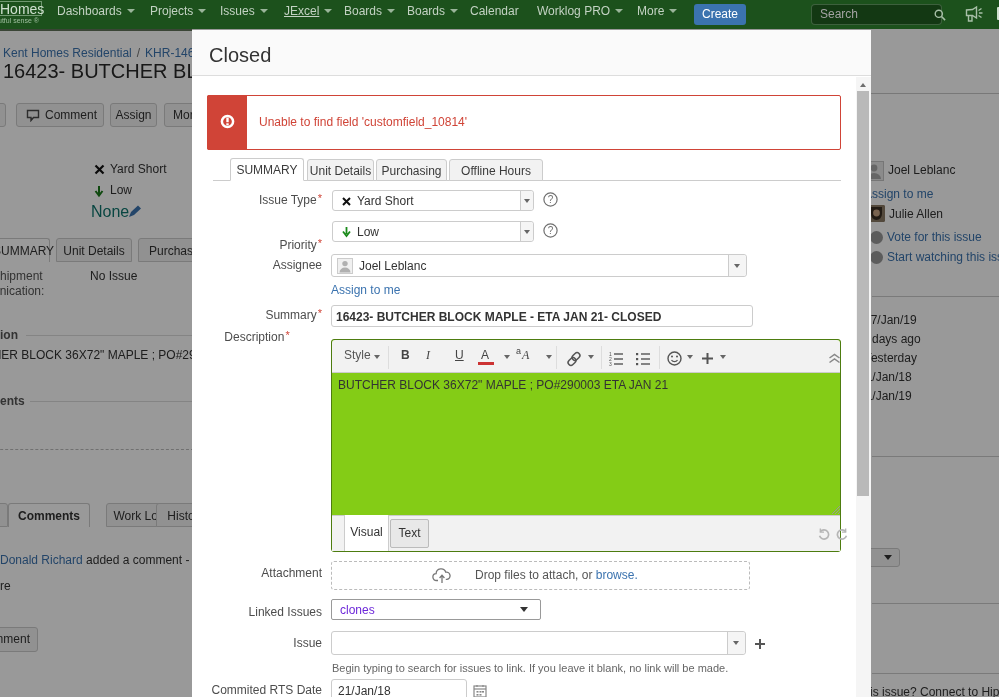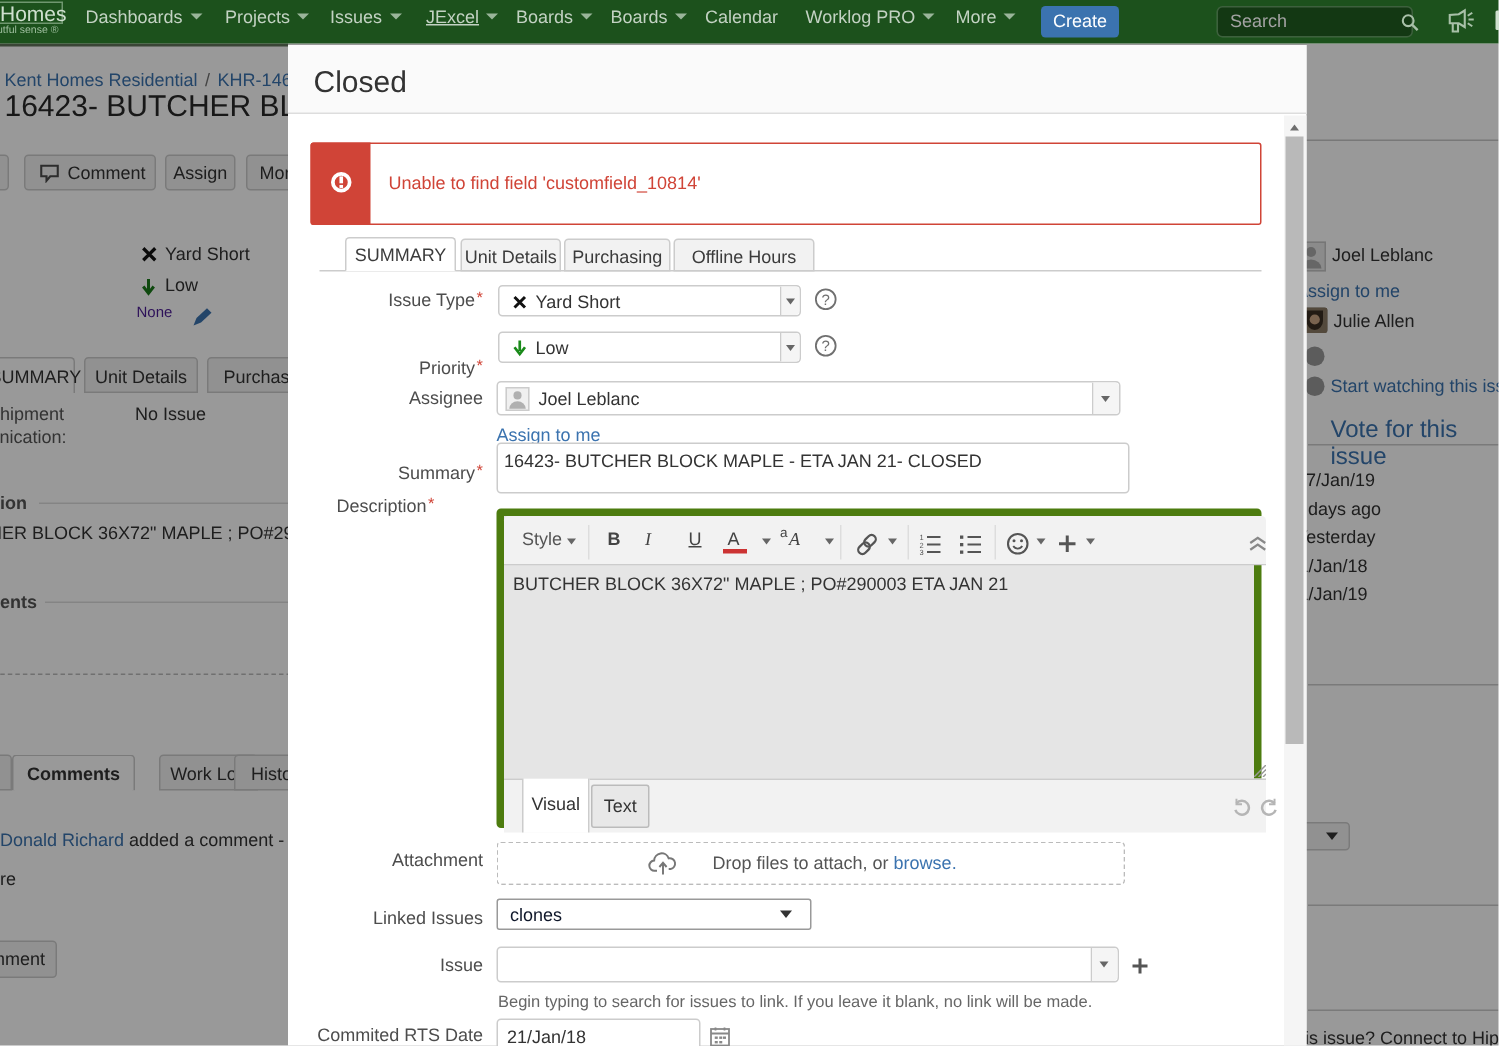--- a/index.html
+++ b/index.html
@@ -45,21 +45,21 @@
   <div class="abs" style="left:164px;top:74px;width:60px;height:24px;background:#f2f2f2;border:1px solid #ccc;border-radius:3px;font-size:12px;color:#333;line-height:22px;padding-left:8px;">More</div>
 
   <svg class="abs" style="left:94px;top:135px;" width="11" height="11" viewBox="0 0 11 11">
       <path d="M1.5 1.5 L9.5 9.5 M9.5 1.5 L1.5 9.5" stroke="#111" stroke-width="2.2"></path>
     </svg>
   <div class="abs" style="left:110px;top:133px;font-size:12px;color:#333;">Yard Short</div>
   <svg class="abs" style="left:94px;top:156px;" width="10" height="13" viewBox="0 0 10 13">
       <path d="M5 1 L5 9 M1.5 6 L5 10.5 L8.5 6" fill="none" stroke="#1a7a1a" stroke-width="2"></path>
     </svg>
   <div class="abs" style="left:110px;top:154px;font-size:12px;color:#333;">Low</div>
-  <div class="abs" style="left:91px;top:174px;font-size:10px;color:#4c1d95;">None</div>
+  <div class="abs" style="left:91px;top:174px;font-size:16px;color:#0f766e;">None</div>
   <svg class="abs" style="left:128px;top:176px;" width="14" height="13" viewBox="0 0 14 13">
       <path d="M1 12 L3 7 L10 0.5 L13 3.5 L6 10 Z" fill="#3b73af"></path>
     </svg>
 
   <div class="abs" style="left:-18px;top:209px;width:68px;height:24px;background:#fff;border:1px solid #ccc;border-bottom:none;border-radius:3px 3px 0 0;font-size:12px;color:#333;line-height:24px;padding-left:10px;">SUMMARY</div>
   <div class="abs" style="left:56px;top:209px;width:76px;height:24px;background:#f2f2f2;border:1px solid #ccc;border-radius:3px 3px 0 0;font-size:12px;color:#333;text-align:center;line-height:24px;">Unit Details</div>
   <div class="abs" style="left:138px;top:209px;width:78px;height:24px;background:#f2f2f2;border:1px solid #ccc;border-radius:3px 3px 0 0;font-size:12px;color:#333;line-height:24px;padding-left:10px;">Purchasing</div>
   <div class="abs" style="left:-8px;top:240px;font-size:12px;color:#555;">Shipment</div>
   <div class="abs" style="left:90px;top:240px;font-size:12px;color:#333;">No Issue</div>
   <div class="abs" style="left:-17px;top:255px;font-size:12px;color:#555;">munication:</div>
@@ -86,21 +86,21 @@
     </svg>
   <div class="abs" style="left:888px;top:134px;font-size:12px;color:#333;">Joel Leblanc</div>
   <div class="abs" style="left:864px;top:158px;font-size:12px;color:#3b73af;">Assign to me</div>
   <div class="abs" style="left:868px;top:176px;width:17px;height:17px;background:#7a6a58;border-radius:2px;overflow:hidden;"><svg width="17" height="17" viewBox="0 0 17 17">
         <rect width="17" height="17" fill="#8a7a64"></rect>
         <path d="M3 2 h11 v7 a5.5 6 0 0 1 -11 0 Z" fill="#3a2e22"></path>
         <circle cx="8.5" cy="8" r="3.4" fill="#caa584"></circle>
       </svg></div>
   <div class="abs" style="left:889px;top:178px;font-size:12px;color:#333;">Julie Allen</div>
   <div class="abs" style="left:870px;top:202px;width:13px;height:13px;border-radius:7px;background:#9a9a9a;"></div>
-  <div class="abs" style="left:887px;top:201px;font-size:16px;color:#3b73af;margin-top:48px;">Vote for this issue</div>
+  <div class="abs" style="left:887px;top:201px;font-size:12px;color:#3b73af;">Vote for this issue</div>
   <div class="abs" style="left:870px;top:222px;width:13px;height:13px;border-radius:7px;background:#9a9a9a;"></div>
   <div class="abs" style="left:887px;top:221px;font-size:12px;color:#3b73af;white-space:nowrap;">Start watching this issue</div>
   <div class="abs" style="left:872px;top:267px;width:127px;height:1px;background:#ccc;"></div>
   <div class="abs" style="left:864px;top:284px;font-size:12px;color:#333;">17/Jan/19</div>
   <div class="abs" style="left:862px;top:303px;font-size:12px;color:#333;">5 days ago</div>
   <div class="abs" style="left:864px;top:322px;font-size:12px;color:#333;">Yesterday</div>
   <div class="abs" style="left:859px;top:341px;font-size:12px;color:#333;">21/Jan/18</div>
   <div class="abs" style="left:859px;top:360px;font-size:12px;color:#333;">21/Jan/19</div>
   <div class="abs" style="left:872px;top:427px;width:127px;height:1px;background:#ccc;"></div>
   <div class="abs" style="left:855px;top:519px;width:45px;height:19px;background:#f2f2f2;border:1px solid #ccc;border-radius:3px;"></div>
@@ -201,26 +201,26 @@
           <path d="M2.5 14.5 a5.5 5 0 0 1 11 0 Z" fill="#b0b0b0"></path>
         </svg>
       <span style="position:absolute;left:27px;top:4px;">Joel Leblanc</span>
       <div class="ddbtn" style="width:18px;">
           <div class="tri" style="left:5px;"></div>
         </div>
     </div>
     <div class="abs" style="left:139px;top:253px;font-size:12px;color:#3b73af;">Assign to me</div>
 
     <div class="lbl" style="left:0;top:278px;width:130px;">Summary<span class="req">*</span></div>
-    <div class="fld" style="left:139px;top:265px;width:422px;height:34px;">
+    <div class="fld" style="left:139px;top:275px;width:422px;height:22px;font-weight:bold;">
         <span style="position:absolute;left:4px;top:4px;">16423- BUTCHER BLOCK MAPLE - ETA JAN 21- CLOSED</span>
       </div>
 
     <div class="lbl" style="left:0;top:300px;width:130px;text-align:center;">Description<span class="req">*</span></div>
-    <div class="abs" id="editor" style="left:139px;top:309px;width:510px;height:213px;border:5px solid #4d7c0f;border-radius:3px;background:#e5e5e5;">
+    <div class="abs" id="editor" style="left:139px;top:309px;width:510px;height:213px;border:1px solid #4d7c0f;border-radius:3px;background:#84cc16;">
       <div style="position:absolute;left:0;top:0;width:508px;height:33px;border-bottom:1px solid #ccc;background:#f2f2f2;border-radius:3px 3px 0 0;"></div>
       <div class="tbtxt" style="left:12px;">Style</div>
       <div class="tbcaret" style="left:42px;"></div>
       <div class="tbsep" style="left:56px;"></div>
       <div class="tbtxt" style="left:69px;font-weight:bold;color:#444;">B</div>
       <div class="tbtxt" style="left:94px;font-style:italic;font-family:'Liberation Serif',serif;color:#444;">I</div>
       <div class="tbtxt" style="left:123px;text-decoration:underline;color:#444;">U</div>
       <div class="tbtxt" style="left:149px;color:#444;">A</div>
       <div style="position:absolute;left:146px;top:22px;width:16px;height:3px;background:#c33;"></div>
       <div class="tbcaret" style="left:172px;"></div>
@@ -303,21 +303,21 @@
     <div class="abs" style="left:139px;top:531px;width:419px;height:29px;border:1px dashed #bbb;border-radius:3px;">
       <svg style="position:absolute;left:100px;top:6px;" width="20" height="16" viewBox="0 0 20 16">
           <path d="M6 12.5 H4.5 a3.4 3.4 0 0 1 -0.4 -6.8 A5 5 0 0 1 13.8 4.2 a3.6 3.6 0 0 1 1.3 7.1 h-1.3" fill="none" stroke="#777" stroke-width="1.3"></path>
           <path d="M10 15 L10 7.5 M7.6 10 L10 7.2 L12.4 10" fill="none" stroke="#777" stroke-width="1.3"></path>
         </svg>
       <div style="position:absolute;left:143px;top:6px;font-size:12px;color:#555;white-space:nowrap;">Drop files to attach, or <span style="color:#3b73af;">browse.</span></div>
     </div>
 
     <div class="lbl" style="left:0;top:575px;width:130px;">Linked Issues</div>
     <div class="abs" style="left:139px;top:569px;width:210px;height:21px;background:#fff;border:1px solid #999;border-radius:2px;">
-      <span style="position:absolute;left:8px;top:3px;font-size:12px;color:#0f172a;">clones</span>
+      <span style="position:absolute;left:8px;top:3px;font-size:12px;color:#6d28d9;">clones</span>
       <div style="position:absolute;right:12px;top:7px;width:0;height:0;border-left:4px solid transparent;border-right:4px solid transparent;border-top:5px solid #333;"></div>
     </div>
 
     <div class="lbl" style="left:0;top:606px;width:130px;">Issue</div>
     <div class="fld" style="left:139px;top:601px;width:415px;height:24px;">
       <div class="ddbtn" style="width:18px;">
           <div class="tri" style="left:5px;"></div>
         </div>
     </div>
     <svg class="abs" style="left:562px;top:608px;" width="12" height="12" viewBox="0 0 12 12">

